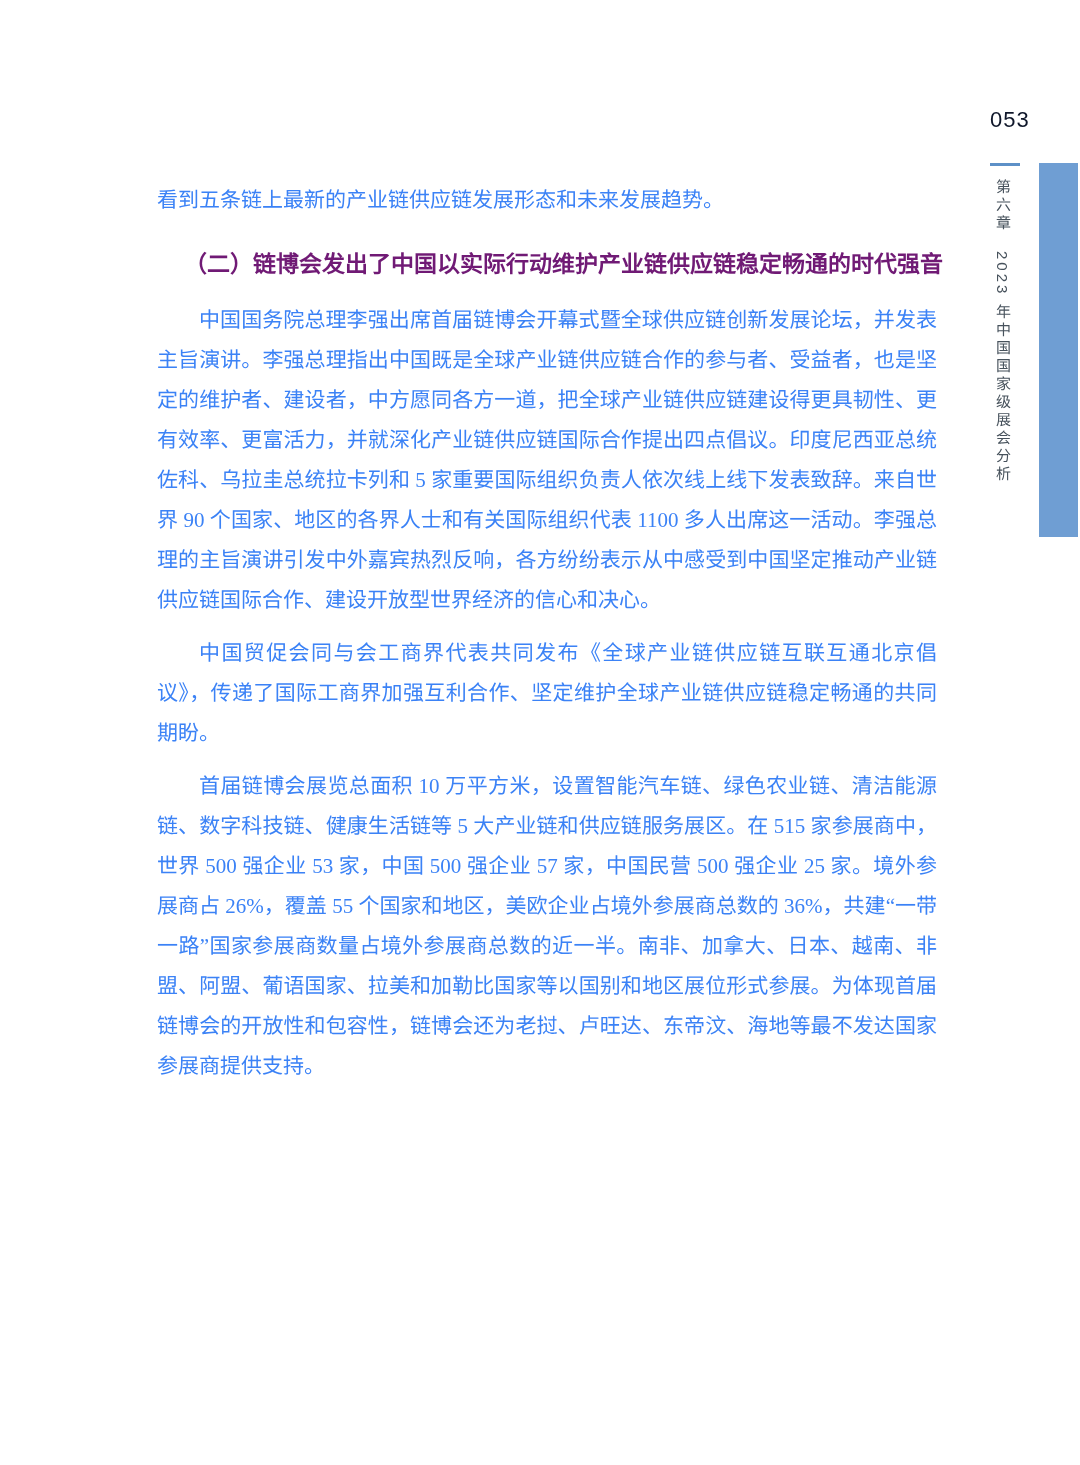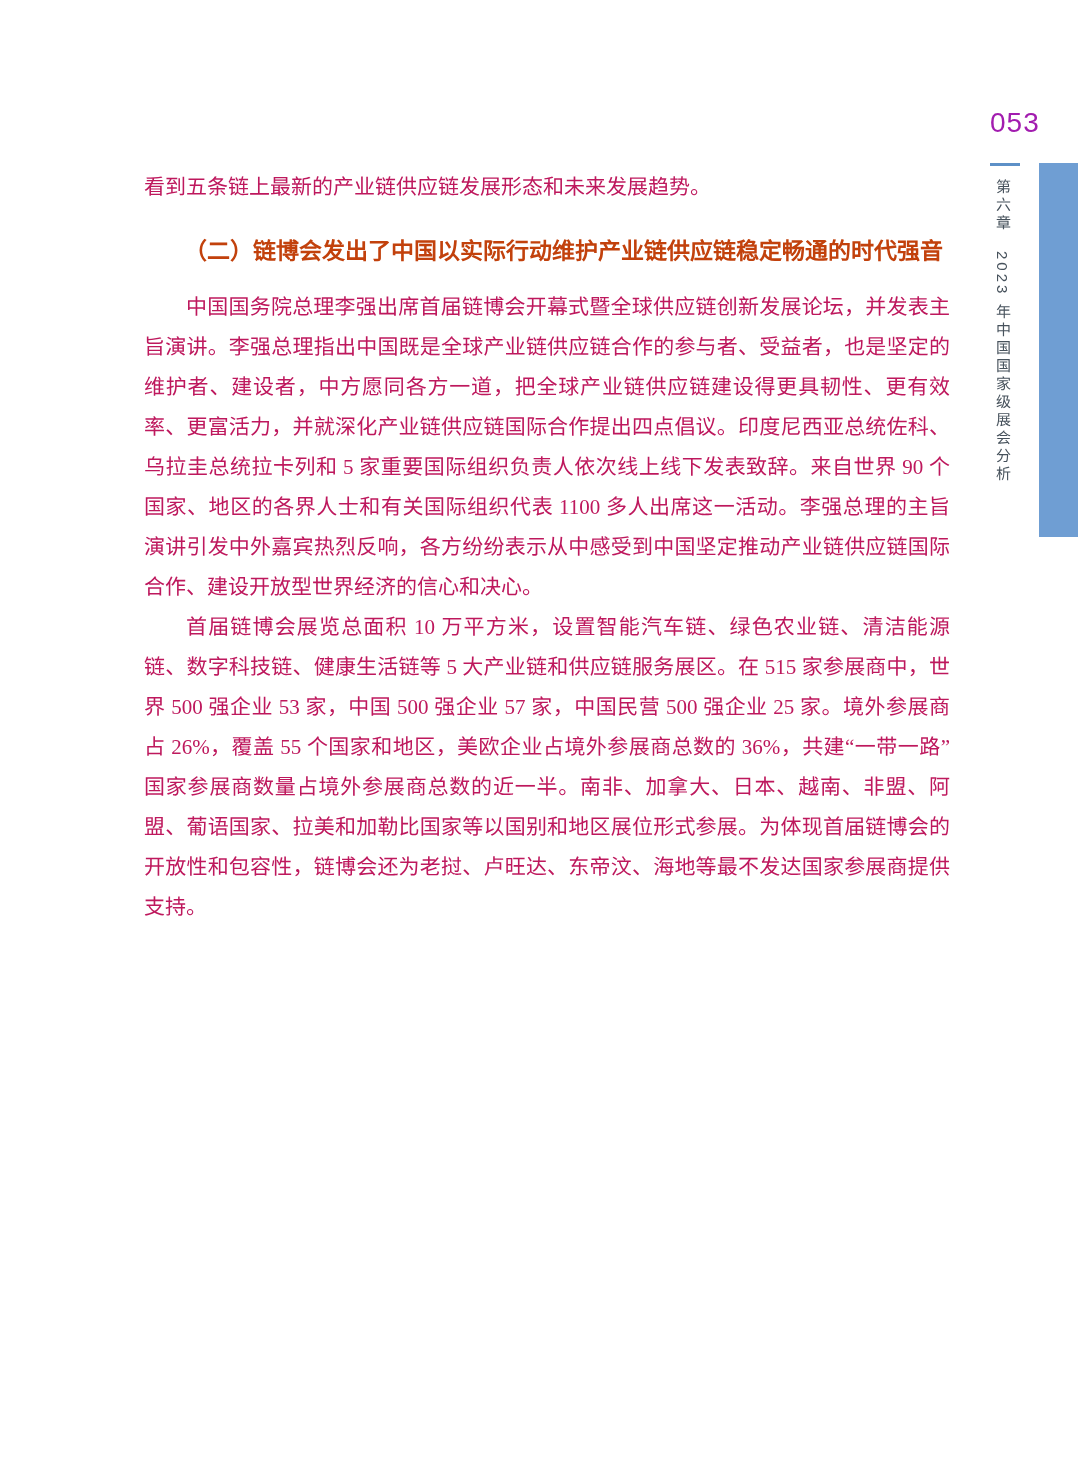--- a/index.html
+++ b/index.html
@@ -10,23 +10,23 @@
     background:#ffffff;
     overflow:hidden;
     font-family:"Liberation Serif","DejaVu Serif",serif;
     color:#1d1d1f;
   }
   .page-number {
     position:absolute;
     left:990px;
     top:107px;
     font-family:"Liberation Sans","DejaVu Sans",sans-serif;
-    font-size:28px;
+    font-size:22px;
     letter-spacing:1px;
-    color:#a21caf;
+    color:#0f172a;
   }
   .accent-line {
     position:absolute;
     left:990px;
     top:163px;
     width:30px;
     height:3px;
     background:#5d90c7;
   }
   .sidebar-label {
@@ -49,35 +49,35 @@
     height:374px;
     background:#6f9ed3;
   }
   .content {
     position:absolute;
     left:144px;
     top:167px;
     width:806px;
   }
   .content p {
-    margin:0;
+    margin:13px;
     font-size:21px;
     line-height:40px;
     text-align:justify;
     text-justify:inter-ideograph;
-    color:#be185d;
+    color:#3b82f6;
   }
   .content p.indent { text-indent:42px; }
   .content h2 {
     margin:25px 0 17px 0;
     font-family:"Liberation Sans","DejaVu Sans",sans-serif;
     font-weight:bold;
     font-size:23px;
     line-height:38px;
-    color:#c2410c;
+    color:#701a75;
     text-indent:40px;
     text-align:justify;
     text-justify:inter-ideograph;
   }
   .content h2.second { margin:24px 0 16px 0; }
 </style>
 </head>
 <body>
 
 <div class="page">
@@ -91,19 +91,20 @@
   <div class="accent-bar"></div>
 
   <div class="content">
 
     <p class="cont">看到五条链上最新的产业链供应链发展形态和未来发展趋势。</p>
 
     <h2>（二）链博会发出了中国以实际行动维护产业链供应链稳定畅通的时代强音</h2>
 
     <p class="indent">中国国务院总理李强出席首届链博会开幕式暨全球供应链创新发展论坛，并发表主旨演讲。李强总理指出中国既是全球产业链供应链合作的参与者、受益者，也是坚定的维护者、建设者，中方愿同各方一道，把全球产业链供应链建设得更具韧性、更有效率、更富活力，并就深化产业链供应链国际合作提出四点倡议。印度尼西亚总统佐科、乌拉圭总统拉卡列和 5 家重要国际组织负责人依次线上线下发表致辞。来自世界 90 个国家、地区的各界人士和有关国际组织代表 1100 多人出席这一活动。李强总理的主旨演讲引发中外嘉宾热烈反响，各方纷纷表示从中感受到中国坚定推动产业链供应链国际合作、建设开放型世界经济的信心和决心。</p>
 
+    <p class="indent">中国贸促会同与会工商界代表共同发布《全球产业链供应链互联互通北京倡议》，传递了国际工商界加强互利合作、坚定维护全球产业链供应链稳定畅通的共同期盼。</p>
 
 
     <p class="indent">首届链博会展览总面积 10 万平方米，设置智能汽车链、绿色农业链、清洁能源链、数字科技链、健康生活链等 5 大产业链和供应链服务展区。在 515 家参展商中，世界 500 强企业 53 家，中国 500 强企业 57 家，中国民营 500 强企业 25 家。境外参展商占 26%，覆盖 55 个国家和地区，美欧企业占境外参展商总数的 36%，共建“一带一路”国家参展商数量占境外参展商总数的近一半。南非、加拿大、日本、越南、非盟、阿盟、葡语国家、拉美和加勒比国家等以国别和地区展位形式参展。为体现首届链博会的开放性和包容性，链博会还为老挝、卢旺达、东帝汶、海地等最不发达国家参展商提供支持。</p>
 
 
   </div>
 </div>
 
 </body></html>

